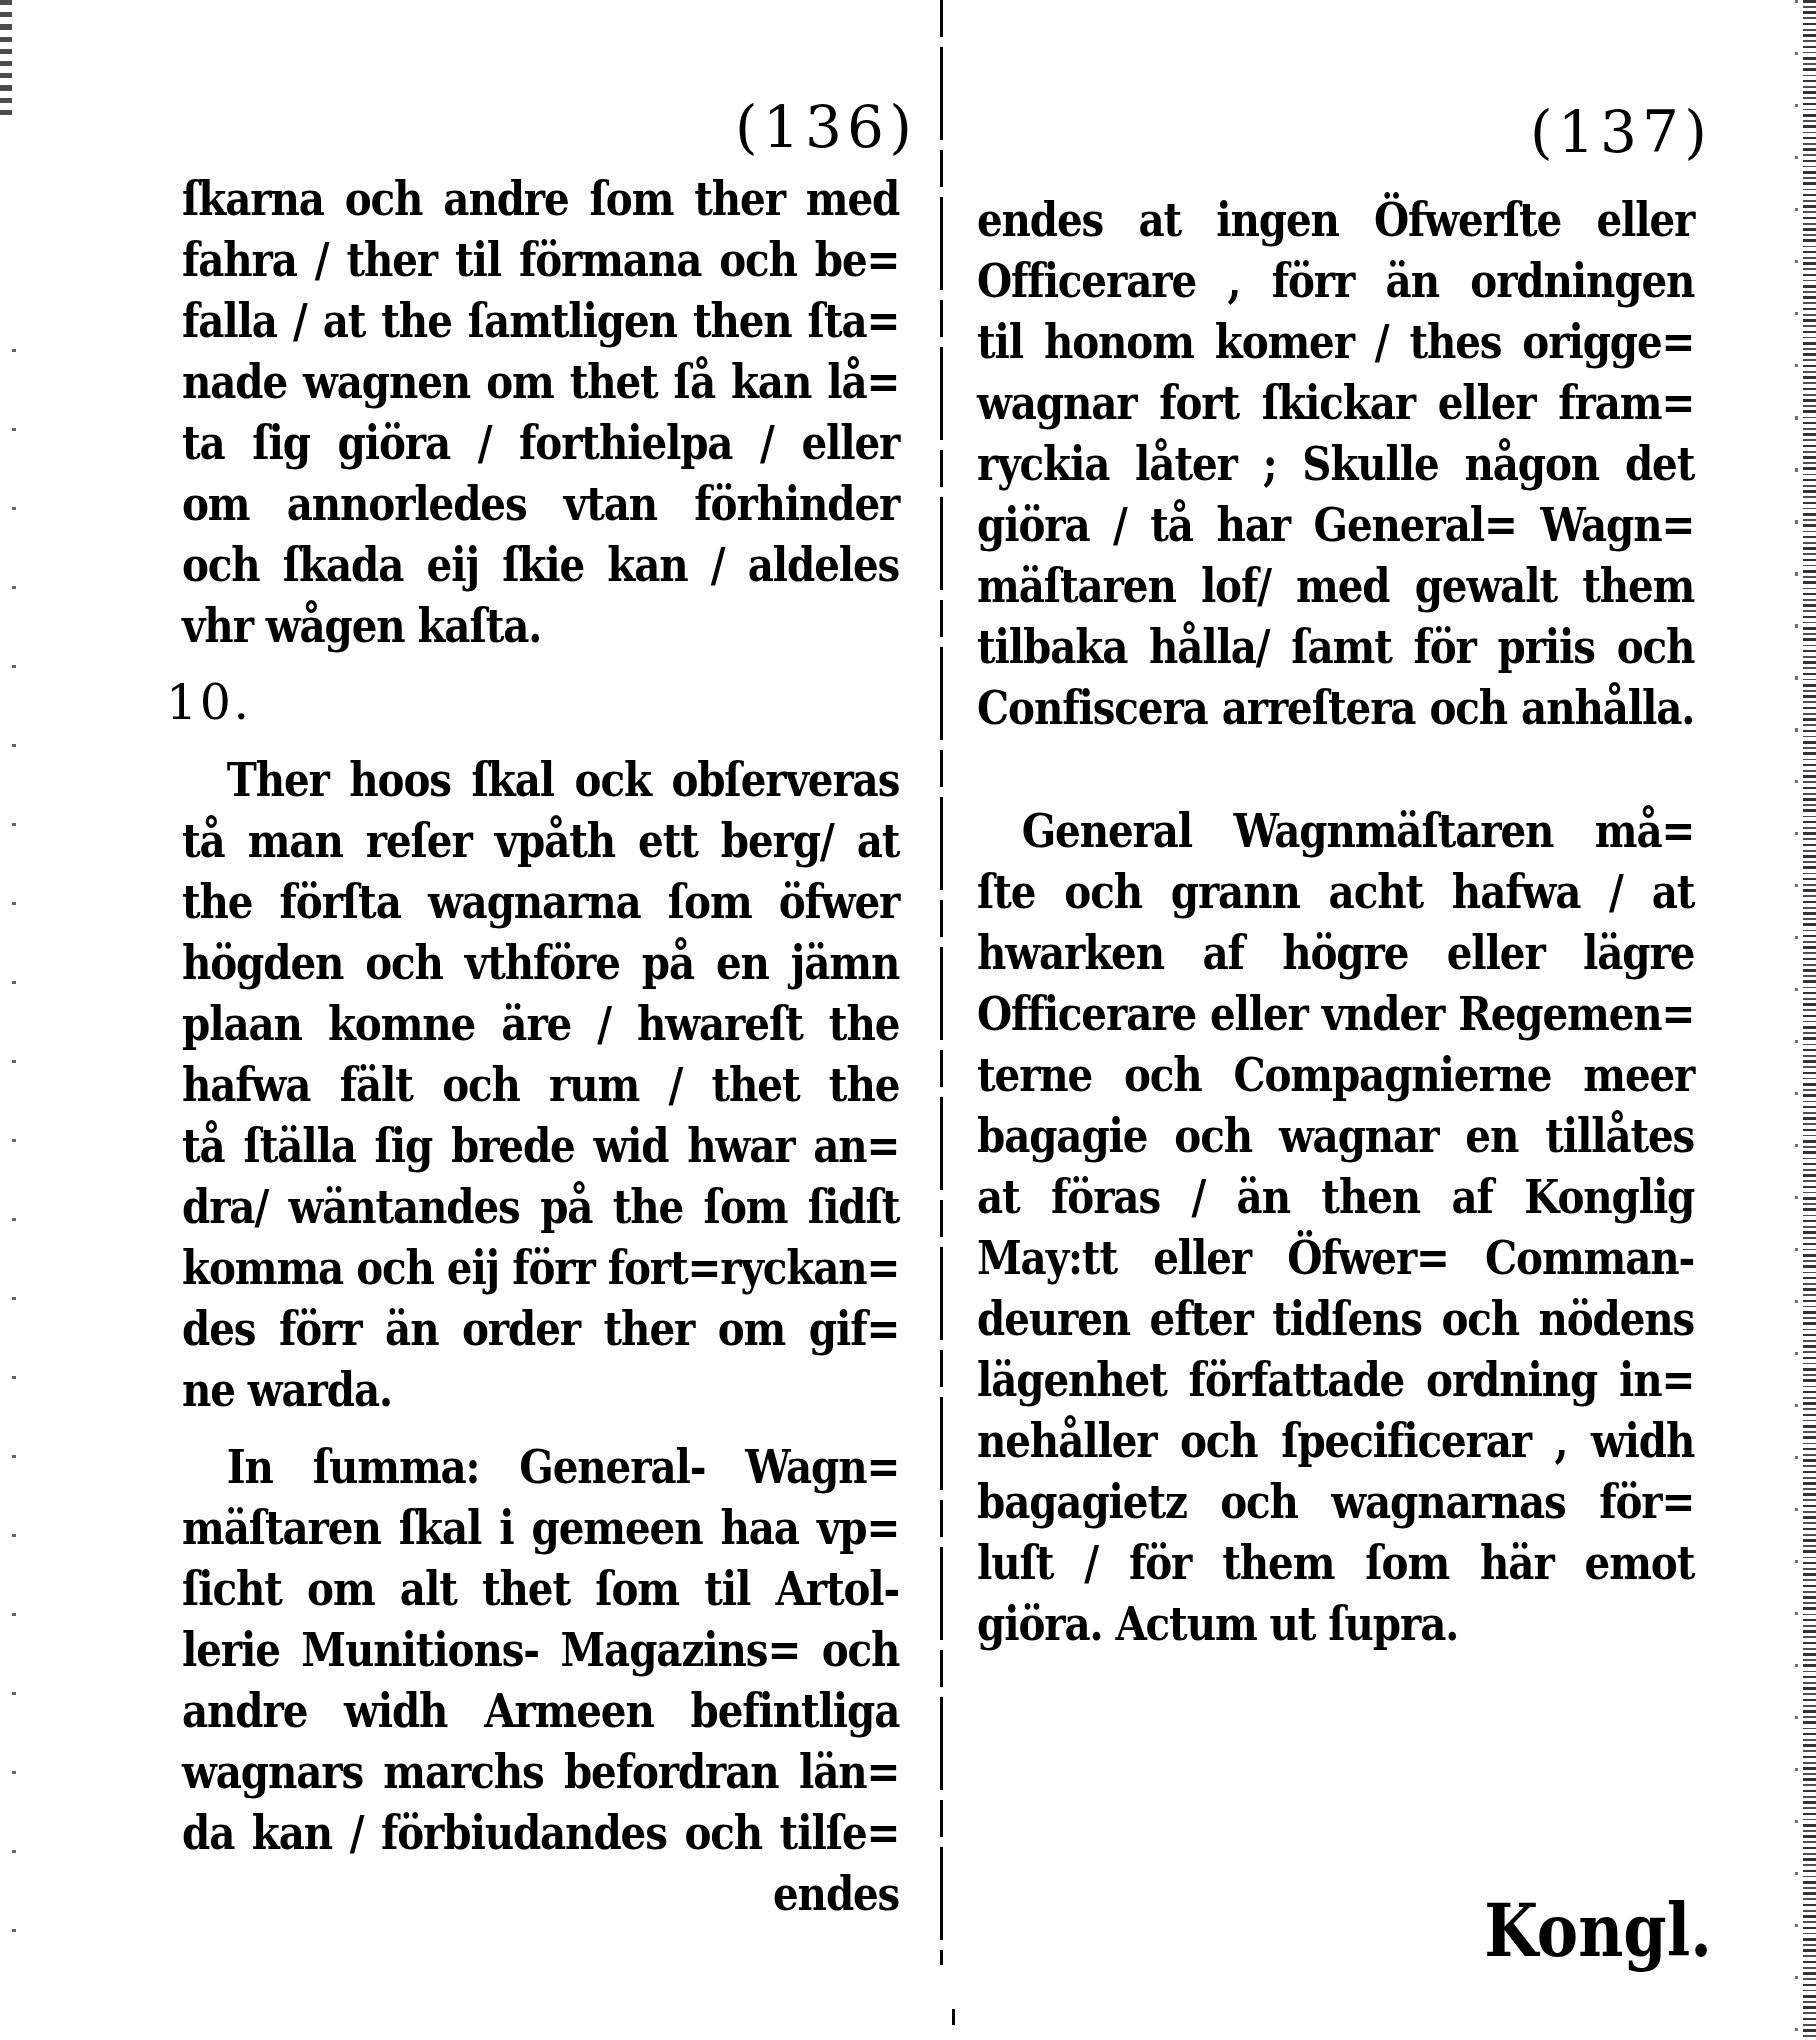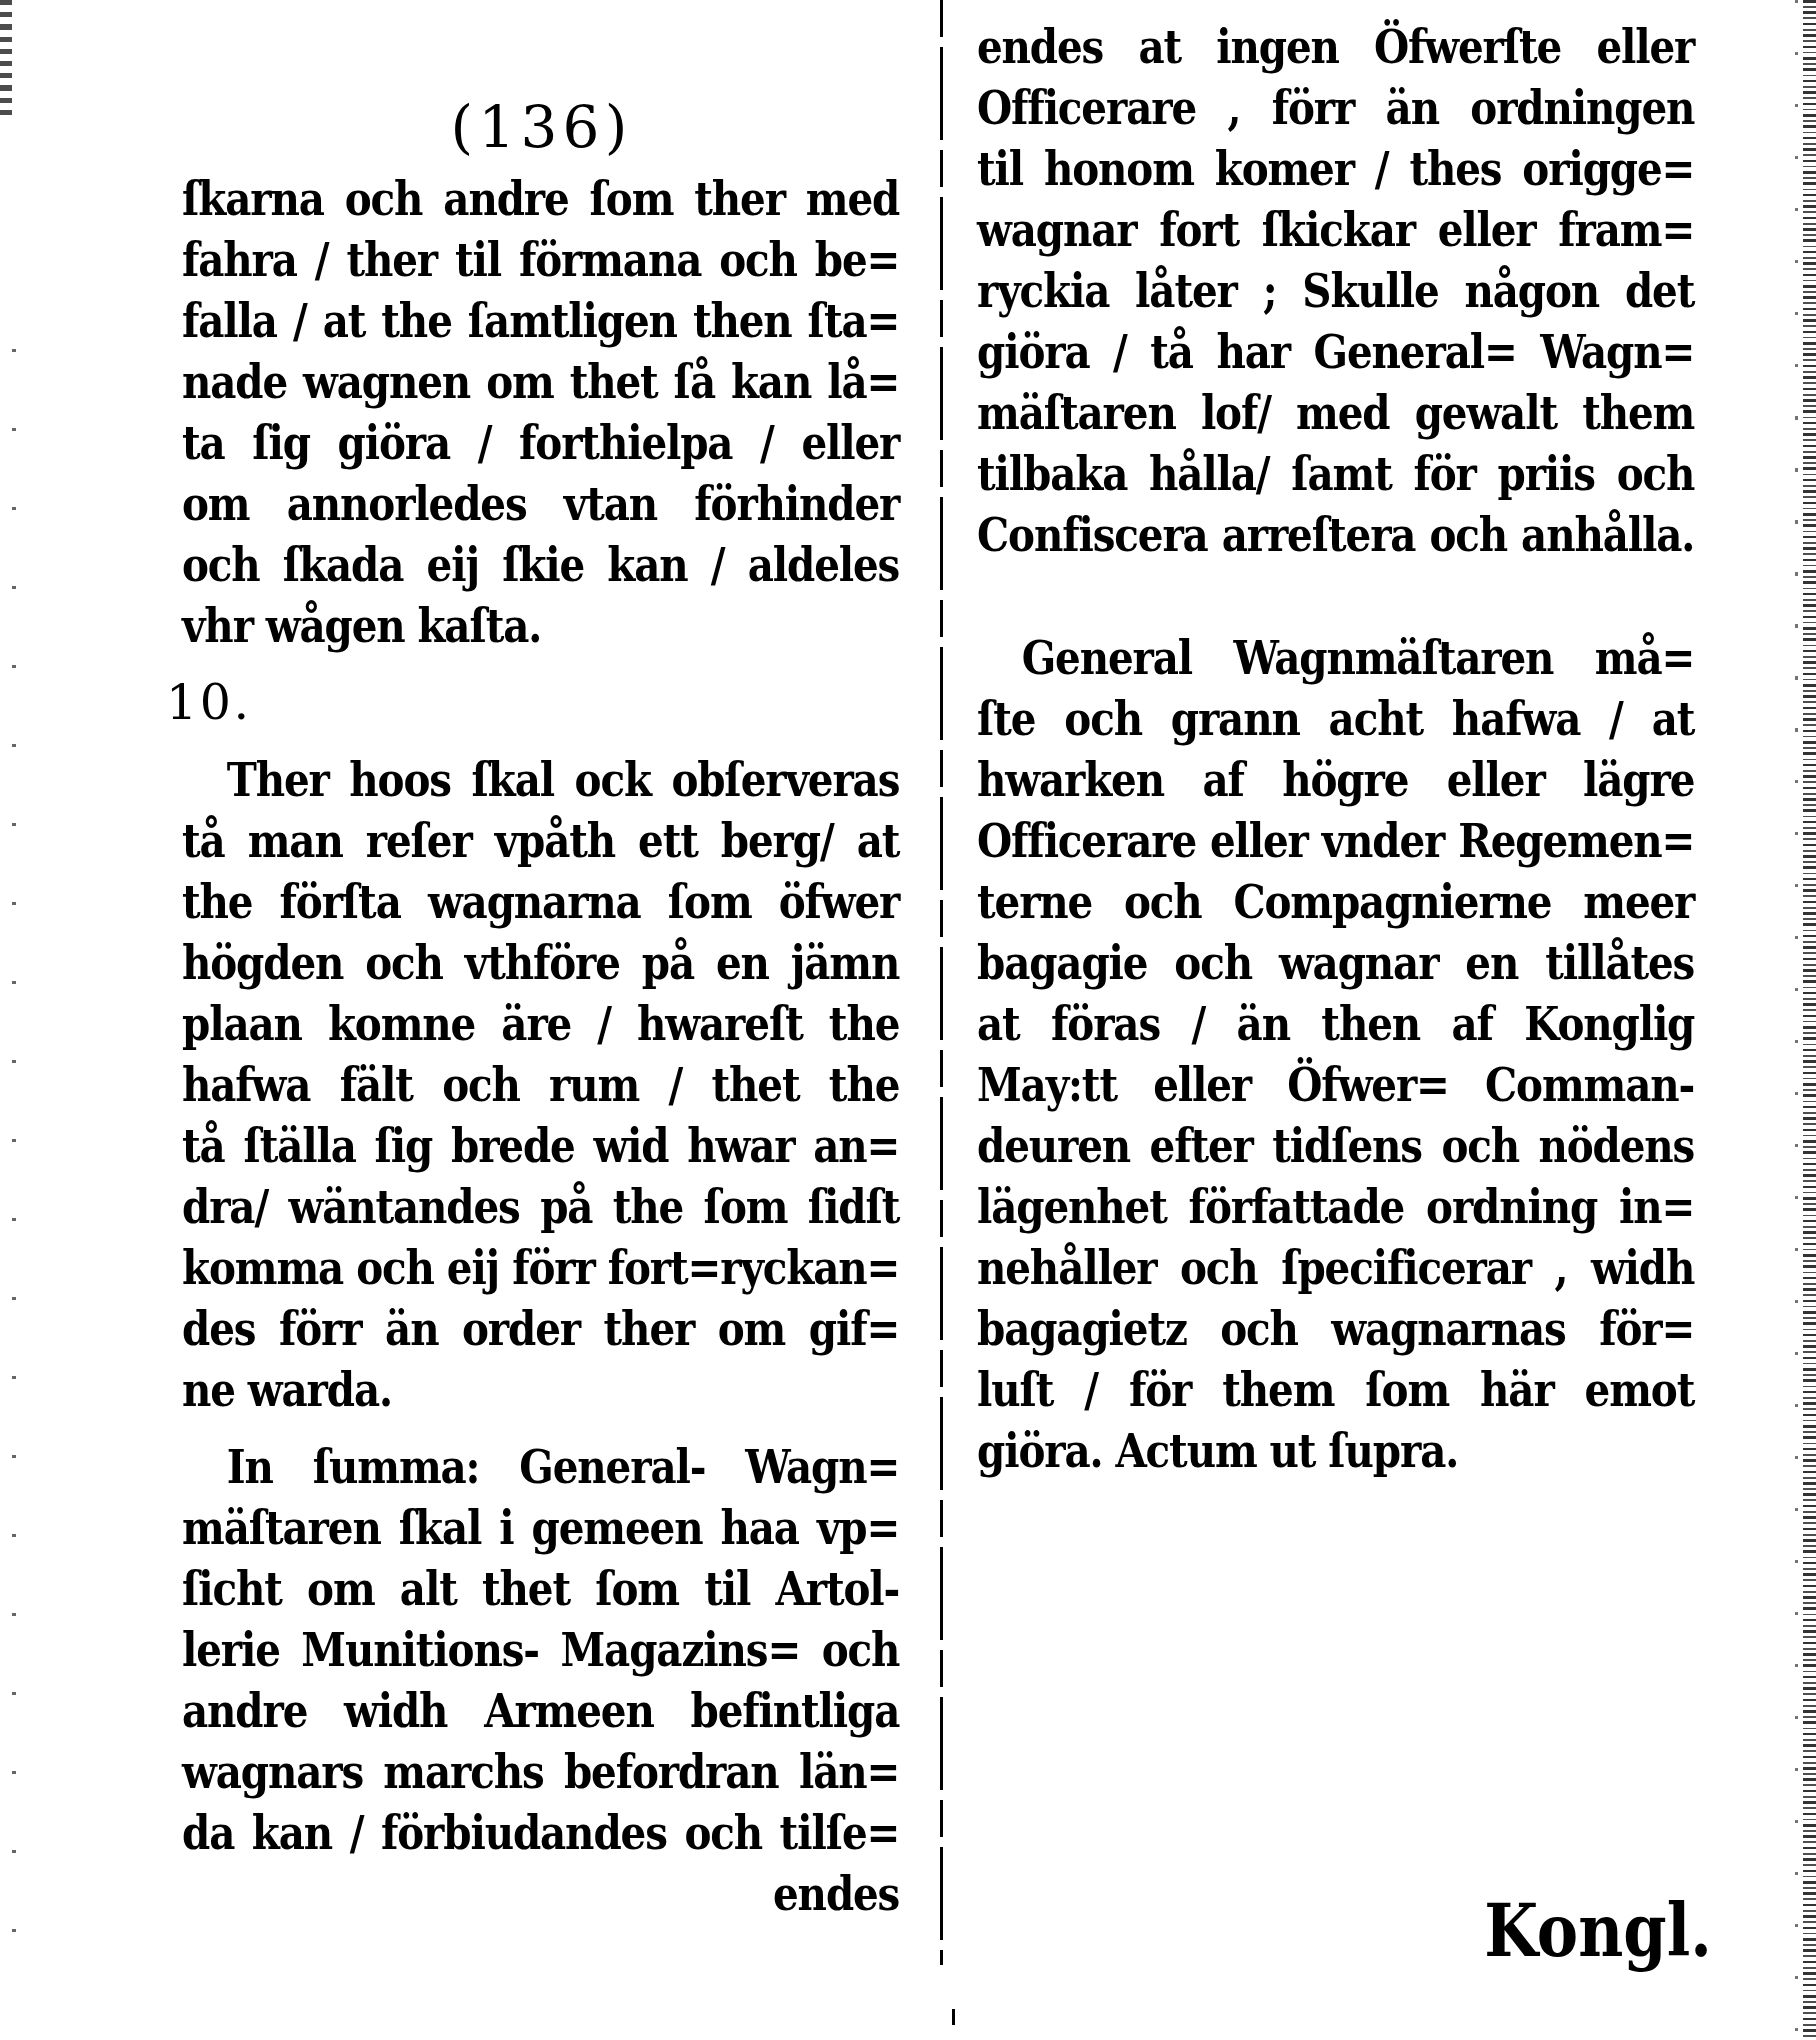--- a/index.html
+++ b/index.html
@@ -38,21 +38,21 @@
     position: absolute; left: 940px; top: 0; width: 2.6px; height: 1965px;
     background: repeating-linear-gradient(180deg, #000 0 37px, transparent 37px 47px, #000 47px 140px, transparent 140px 150px);
   }
   .gutter-mark { position: absolute; left: 952px; top: 2009px; width: 2.6px; height: 15.7px; background: #000; }
 
   .page { position: absolute; top: 0; }
   .page.left  { left: 166px;  width: 751px; }
   .page.right { left: 961px; width: 751px; }
 
   .folio {
-    text-align: center; font-family: "DejaVu Serif", serif; font-size: 58px;
+    text-align: right; font-family: "DejaVu Serif", serif; font-size: 58px;
     letter-spacing: 5.2px; line-height: 1; margin-top: 98px; height: 70px;
   }
   .page.right .folio { margin-top: 103px; }
 
   .lines { margin: 16px; padding: 0; list-style: none; }
   .line {
     font-family: "DejaVu Serif", serif; font-weight: bold;
     font-size: 47px; line-height: 61px; height: 61px;
     white-space: nowrap; text-align: justify; text-align-last: justify;
     letter-spacing: -1.3px; transform: scaleX(0.86); transform-origin: left center;
@@ -126,20 +126,21 @@
       <li class="line">ſicht om alt thet ſom til Artol-</li>
       <li class="line">lerie Munitions- Magazins= och</li>
       <li class="line">andre widh Armeen befintliga</li>
       <li class="line">wagnars marchs befordran län=</li>
       <li class="line">da kan / förbiudandes och tilſe=</li>
       <li class="line right-only">endes</li>
     </ul>
   </section>
 
   <section class="page right">
+    <div class="folio">(137)</div>
 
     <ul class="lines">
       <li class="line">endes at ingen Öfwerſte eller</li>
       <li class="line">Officerare , förr än ordningen</li>
       <li class="line">til honom komer / thes origge=</li>
       <li class="line">wagnar fort ſkickar eller fram=</li>
       <li class="line">ryckia låter ; Skulle någon det</li>
       <li class="line">giöra / tå har General= Wagn=</li>
       <li class="line">mäſtaren lof/ med gewalt them</li>
       <li class="line">tilbaka hålla/ ſamt för priis och</li>

